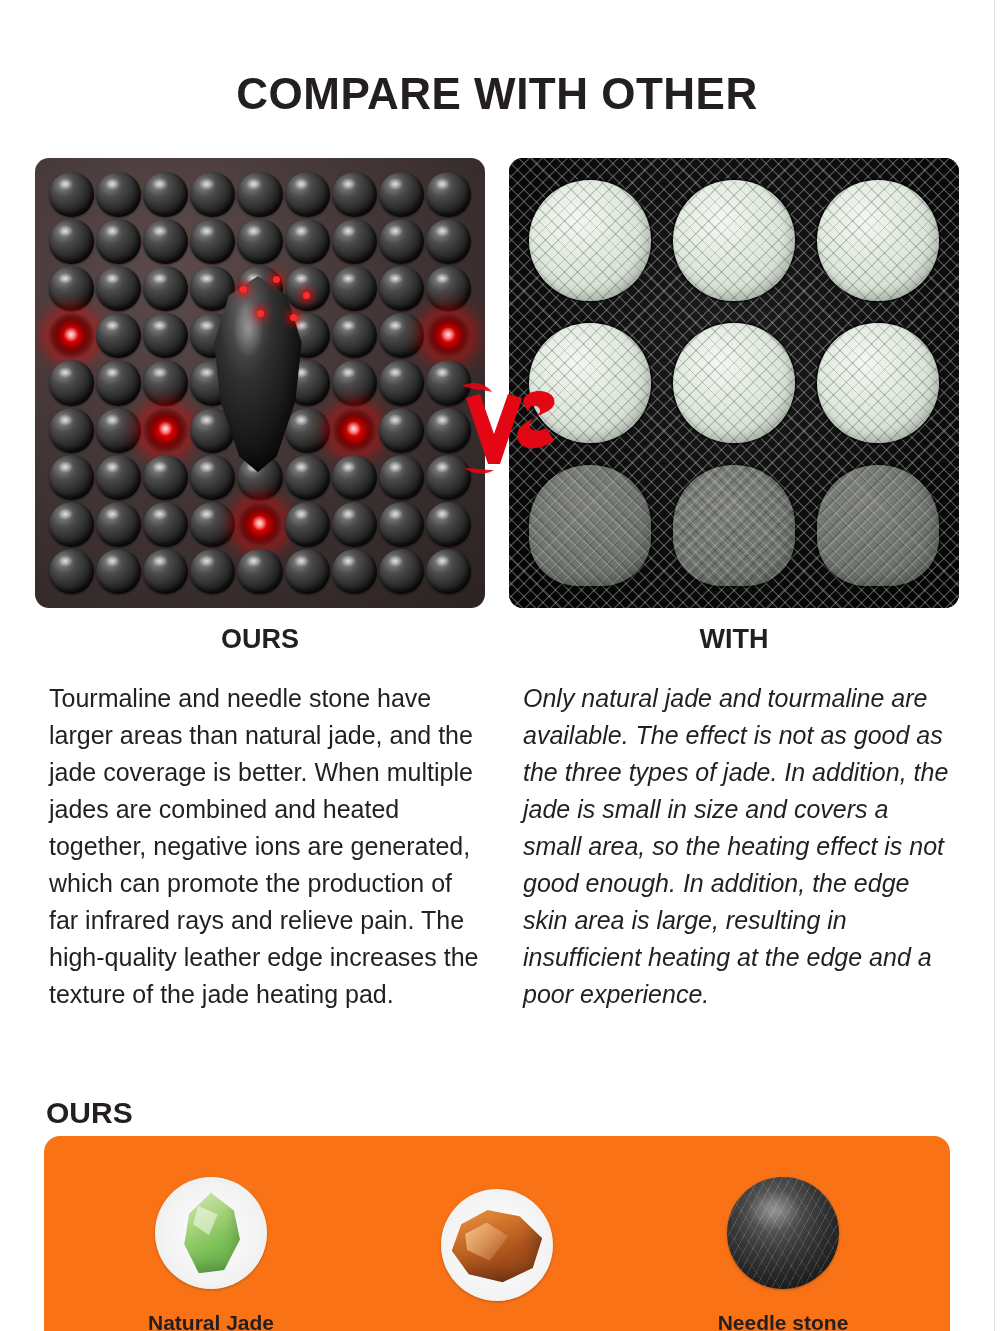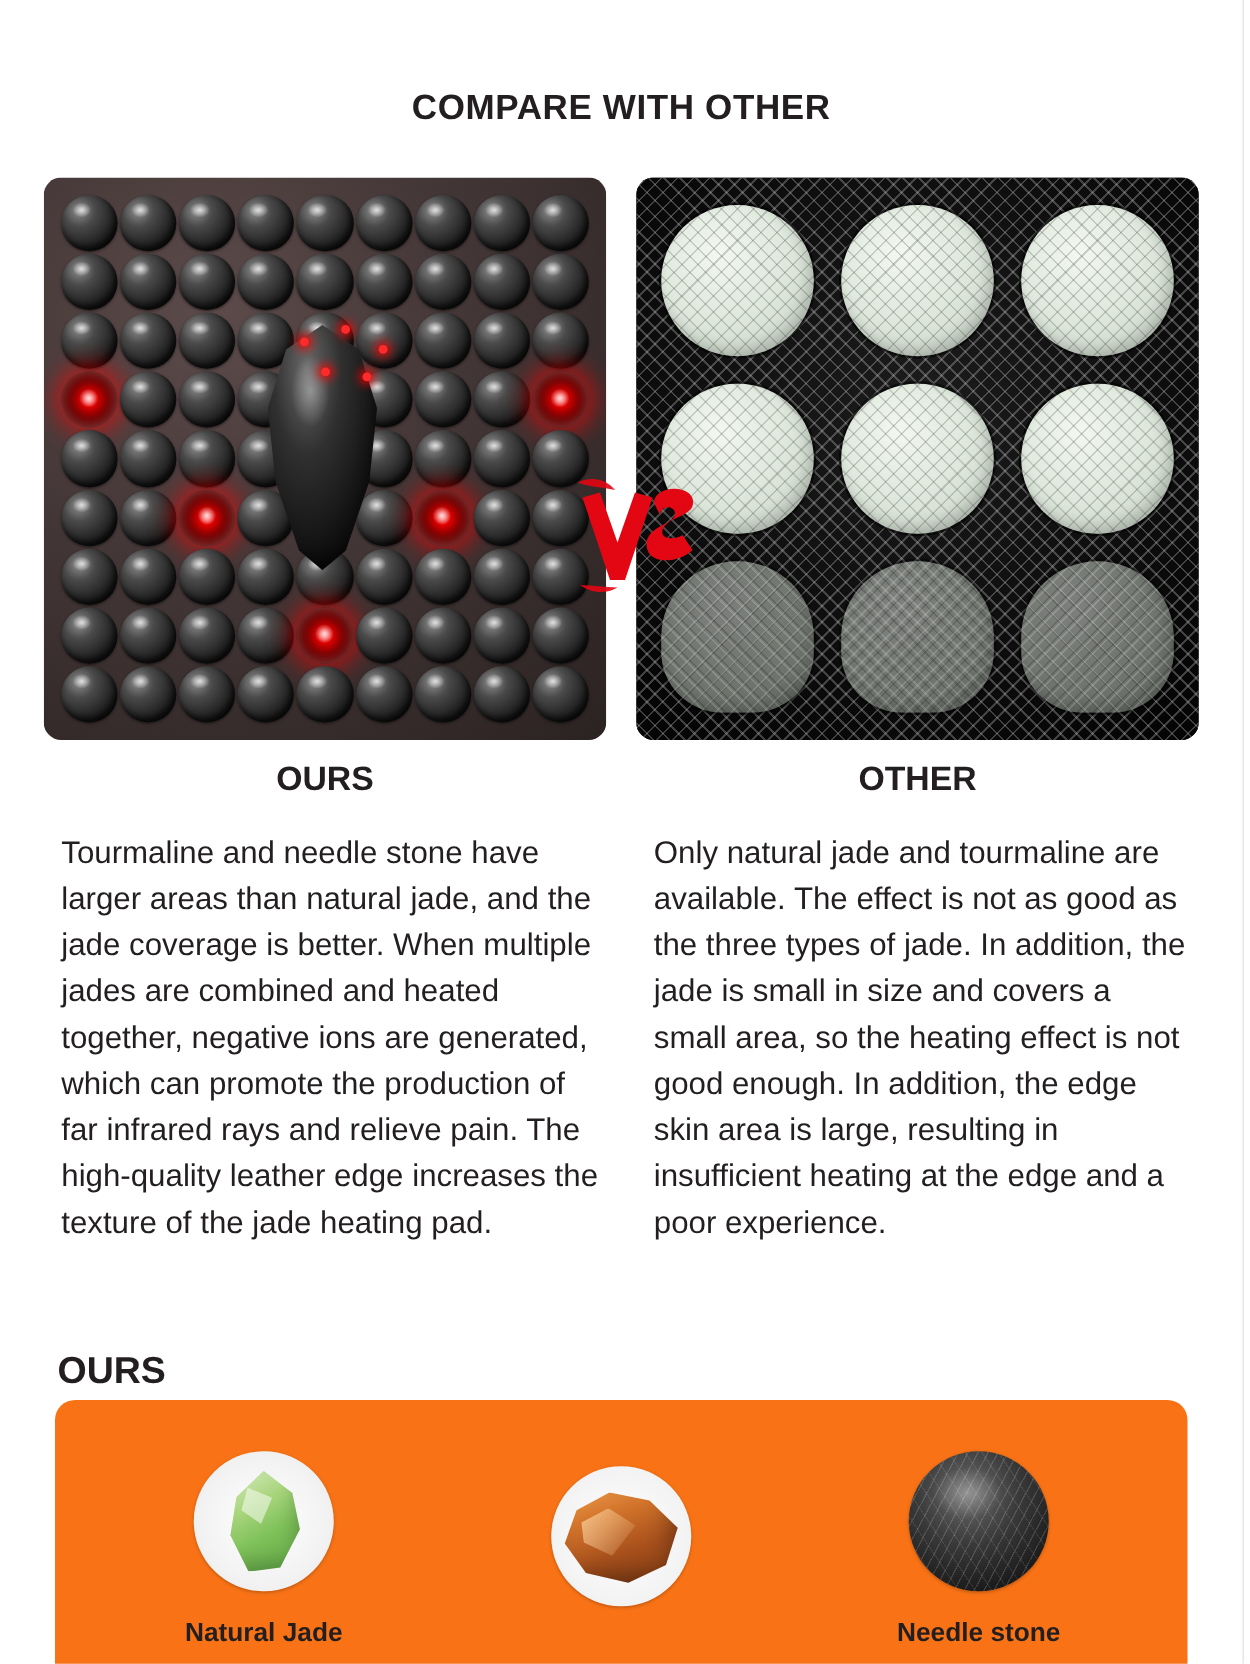--- a/index.html
+++ b/index.html
@@ -23,21 +23,21 @@
     border-left: 1px solid #e2e2e2;
   }
 
   .page {
     width: 994px;
     padding: 0;
   }
 
   .title {
     text-align: center;
-    font-size: 28px;
+    font-size: 44px;
     font-weight: 700;
     letter-spacing: 0.5px;
     color: #231f20;
     margin: 72px 0 0 0;
     line-height: 1;
   }
 
   .panels {
     display: flex;
     gap: 24px;
@@ -180,21 +180,21 @@
     margin: 16px 0 10px 0;
     color: #231f20;
   }
   .body-text {
     font-size: 25px;
     line-height: 1.48;
     color: #231f20;
     text-align: left;
   }
   .panel.left .body-text { padding: 0 4px 0 14px; }
-  .panel.right .body-text { padding: 0 6px 0 14px; }
+  .panel.right .body-text { padding: 0 6px 0 14px; font-style: italic; }
 
   
   .ours-section {
     margin-top: 58px;
     padding: 0 44px;
     position: relative;
   }
   .ours-label {
     font-size: 30px;
     font-weight: 700;
@@ -413,21 +413,21 @@
             <div class="jade"></div>
             <div class="jade"></div>
             <div class="jade"></div>
             <div class="jade"></div>
             <div class="jade dim row3"></div>
             <div class="jade dim row3"></div>
             <div class="jade dim row3"></div>
           </div>
         </div>
       </div>
-      <div class="caption">OTHER</div>
+      <div class="caption">WITH</div>
       <p class="body-text">Only natural jade and tourmaline are available. The effect is not as good as the three types of jade. In addition, the jade is small in size and covers a small area, so the heating effect is not good enough. In addition, the edge skin area is large, resulting in insufficient heating at the edge and a poor experience.</p>
     </div>
   </div>
 
   <div class="vs">
     <svg viewBox="0 0 100 100" width="100" height="100" aria-hidden="true">
       <g fill="#e30613">
         <path d="M6 20 L20 16 L34 56 L48 16 L62 20 L40 86 L28 86 Z"></path>
         <path d="M64 26 C60 18 74 10 86 14 C96 17 96 26 92 30 C86 36 72 38 70 46 C68 54 80 54 86 50 L94 62 C84 72 62 74 58 62 C54 50 66 44 74 40 C80 37 82 32 78 29 C74 26 68 29 68 34 Z"></path>
         <path d="M2 8 C14 2 26 6 32 14 C24 12 14 12 2 8 Z" opacity="0.9"></path>

